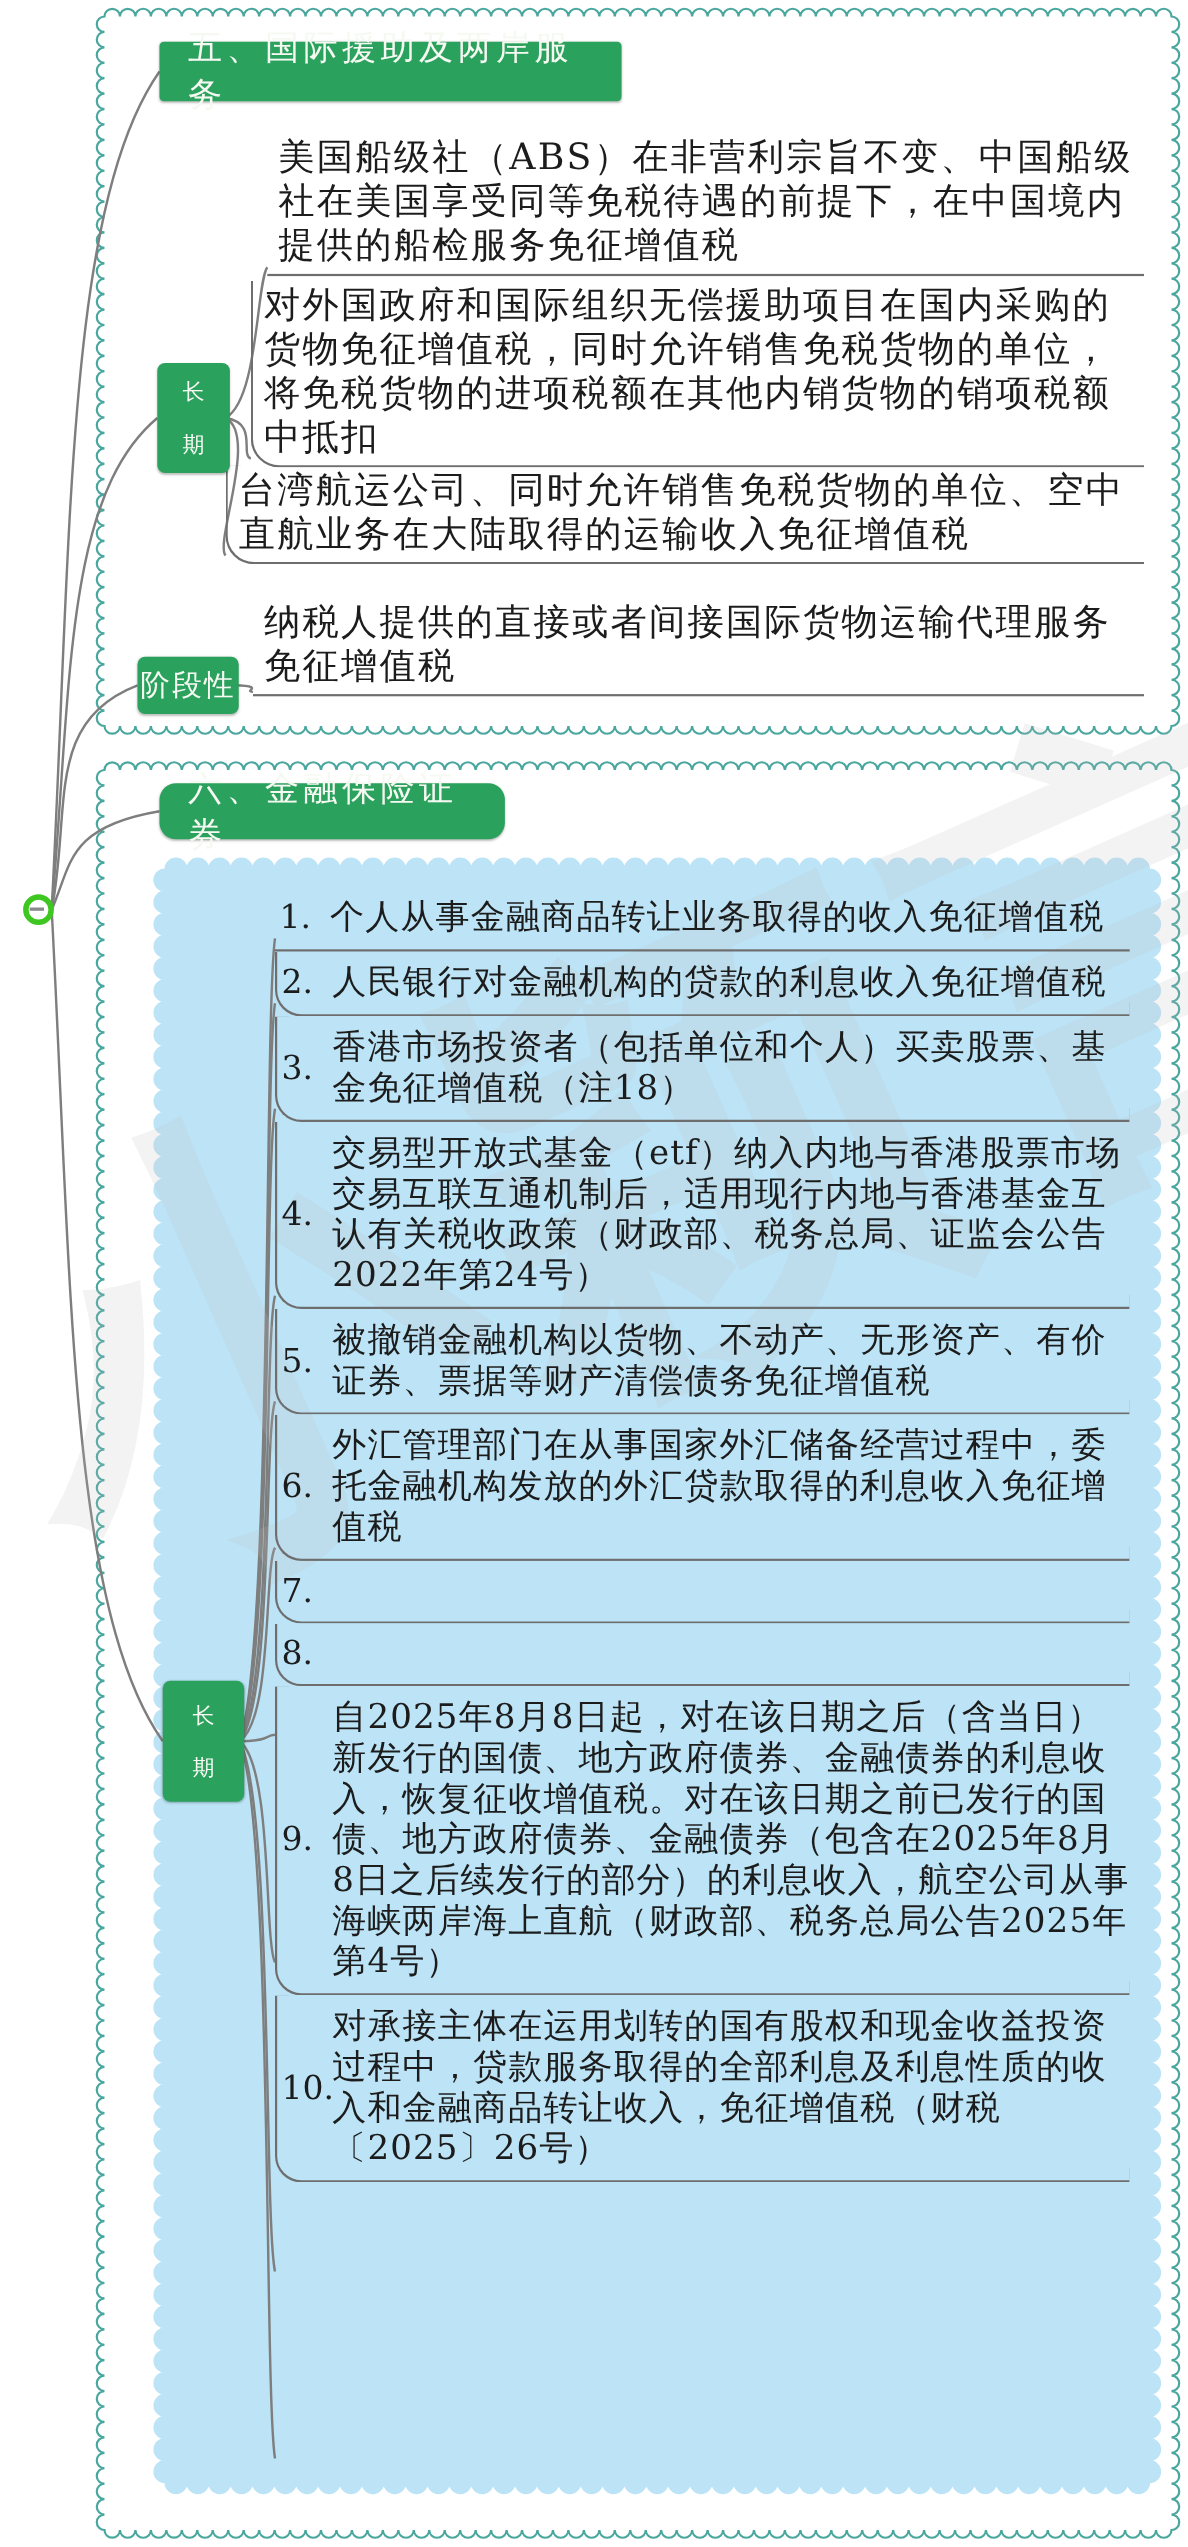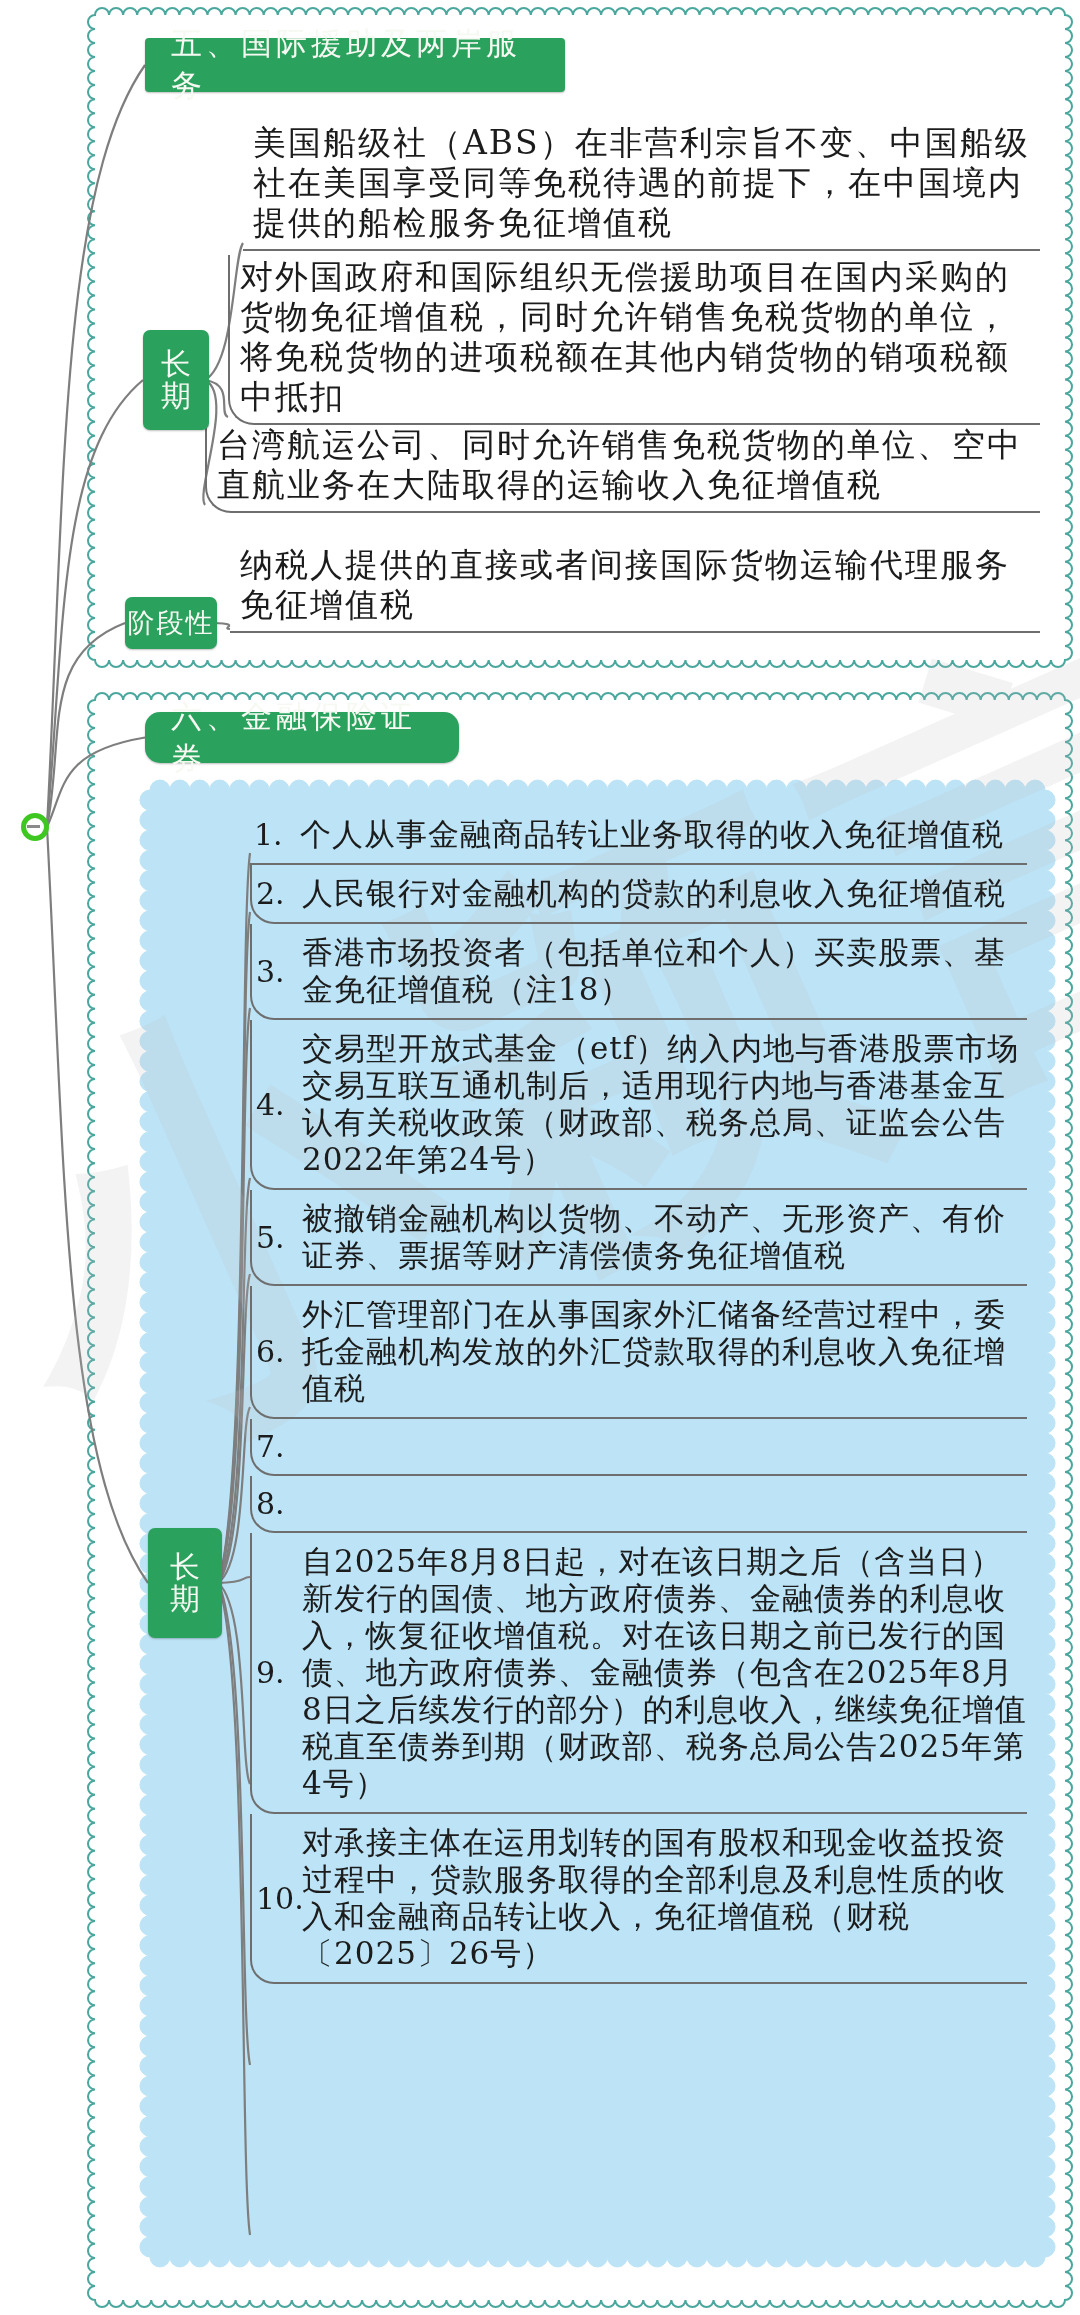--- a/index.html
+++ b/index.html
@@ -19,21 +19,21 @@
     position:absolute;background:#2aa25e;color:#f6f9f2;border-radius:4px;
     display:flex;align-items:center;justify-content:center;
     font-size:31px;letter-spacing:4px;padding:0 26px;box-sizing:border-box;
     box-shadow:0 1px 2px rgba(0,0,0,0.25);
   }
   .label-box{
     position:absolute;background:#2aa25e;color:#f6f9f2;border-radius:7px;
     display:flex;align-items:center;justify-content:center;text-align:center;
     box-sizing:border-box;box-shadow:0 1px 2px rgba(0,0,0,0.25);
   }
-  .label-vert{font-size:30px;line-height:32px;width:36px;word-break:break-all;}
+  .label-vert{font-size:20px;line-height:48px;width:36px;word-break:break-all;}
   .label-horiz{font-size:27px;letter-spacing:2px;}
   .t-item{
     position:absolute;font-size:33px;line-height:40px;letter-spacing:2px;
     box-sizing:border-box;padding:2px 4px 6px 10px;
     border-bottom:2px solid #6e6e6e;
   }
   .t-item.bubble{
     border-left:2px solid #6e6e6e;border-bottom-left-radius:26px;
   }
   .blue-box{
@@ -143,21 +143,21 @@
         <div class="txt">外汇管理部门在从事国家外汇储备经营过程中，委托金融机构发放的外汇贷款取得的利息收入免征增值税</div>
       </div>
       <div class="f-item bubble" id="f7">
         <div class="num">7.</div>
       </div>
       <div class="f-item bubble" id="f8">
         <div class="num">8.</div>
       </div>
       <div class="f-item bubble" id="f9">
         <div class="num">9.</div>
-        <div class="txt">自2025年8月8日起，对在该日期之后（含当日）新发行的国债、地方政府债券、金融债券的利息收入，恢复征收增值税。对在该日期之前已发行的国债、地方政府债券、金融债券（包含在2025年8月8日之后续发行的部分）的利息收入，继续免征增值税直至债券到期（财政部、税务总局公告2025年第4号）</div>
+        <div class="txt">自2025年8月8日起，对在该日期之后（含当日）新发行的国债、地方政府债券、金融债券的利息收入，恢复征收增值税。对在该日期之前已发行的国债、地方政府债券、金融债券（包含在2025年8月8日之后续发行的部分）的利息收入，航空公司从事海峡两岸海上直航（财政部、税务总局公告2025年第4号）</div>
       </div>
       <div class="f-item bubble" id="f10">
         <div class="num">10.</div>
         <div class="txt">对承接主体在运用划转的国有股权和现金收益投资过程中，贷款服务取得的全部利息及利息性质的收入和金融商品转让收入，免征增值税（财税〔2025〕26号）</div>
       </div>
     </div>
 
     <div id="s6-label-long" class="label-box" style="left:53px;top:828px;width:74px;height:110px;">
       <span class="label-vert">长期</span>
     </div>

